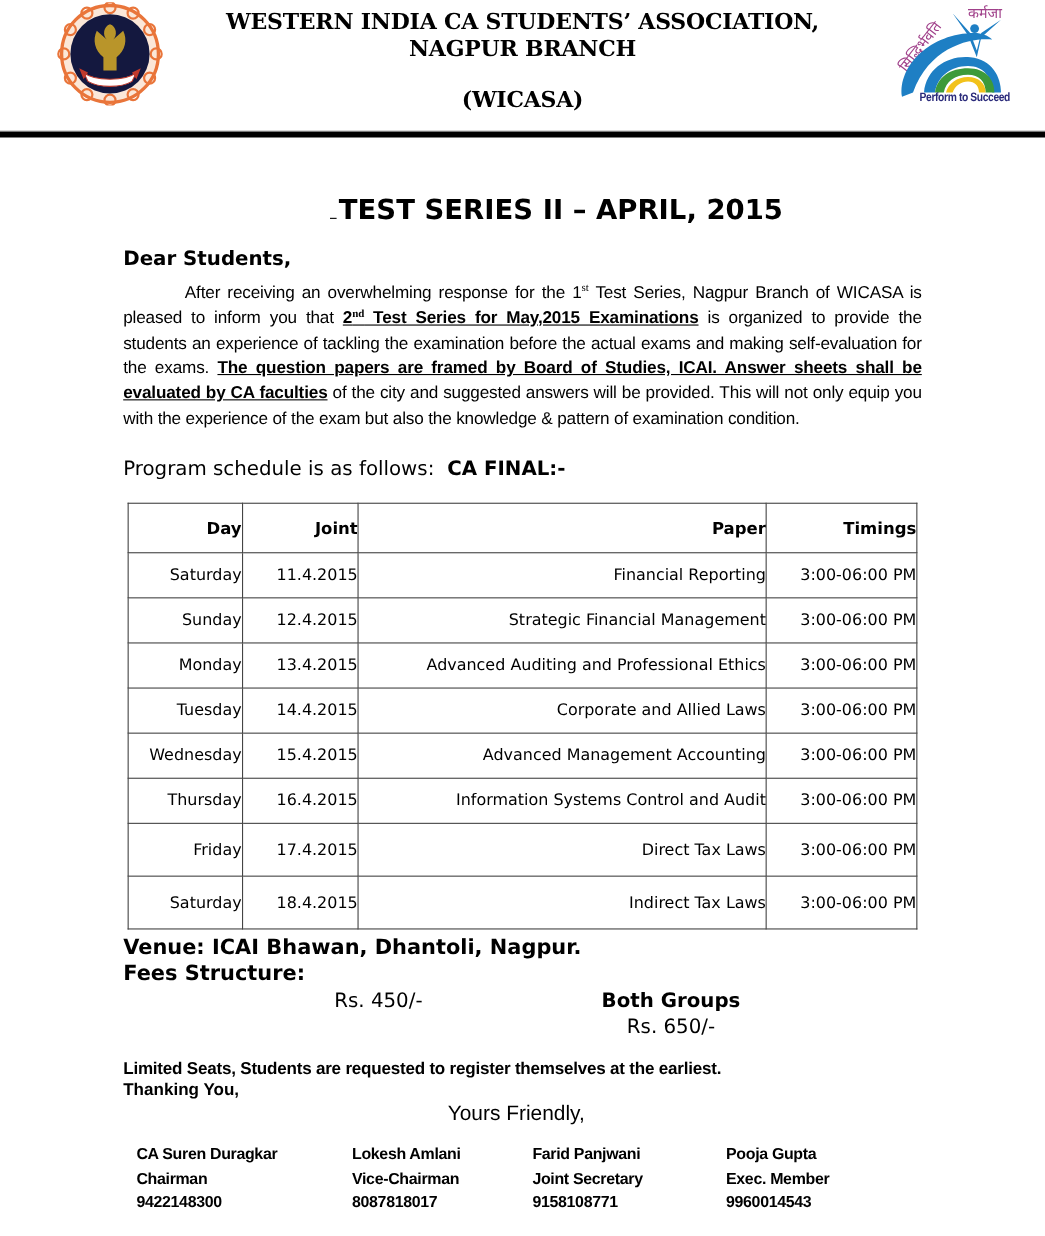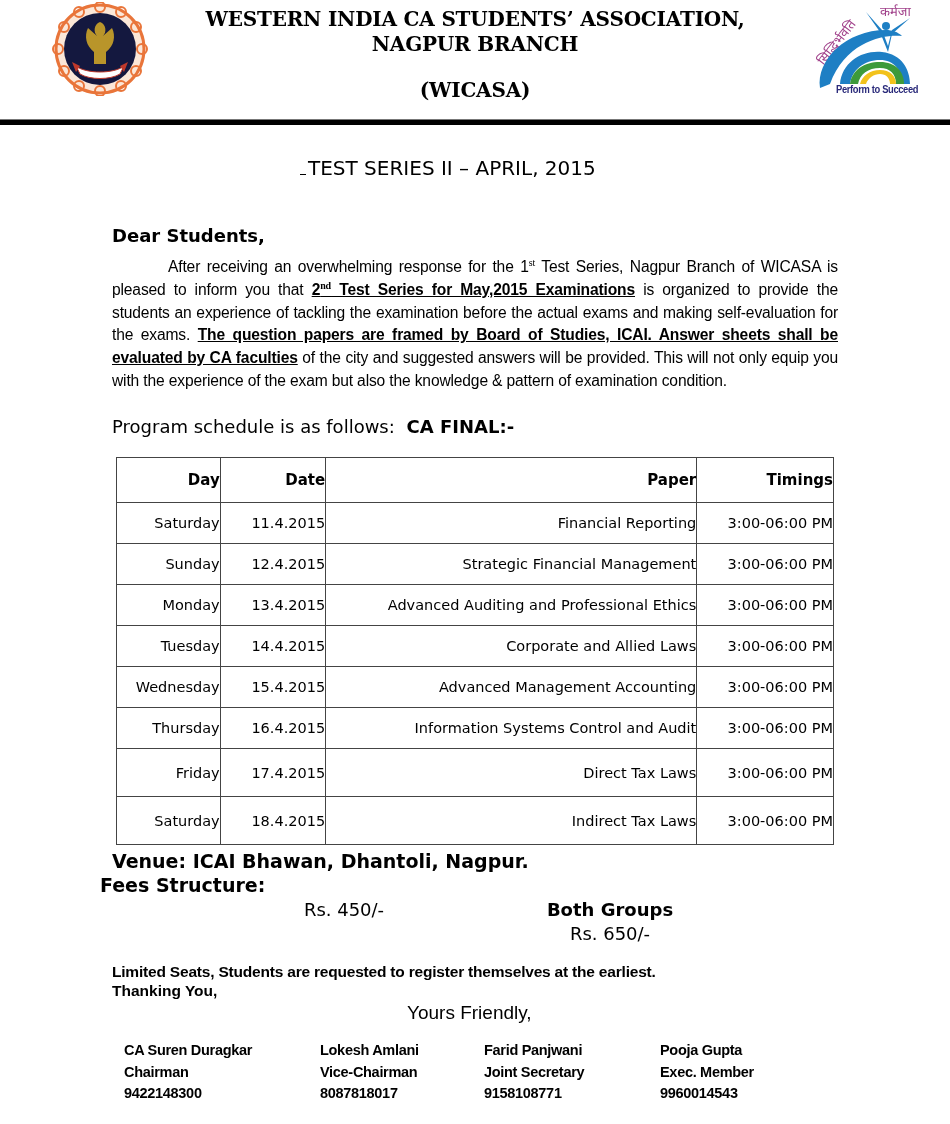--- a/index.html
+++ b/index.html
@@ -10,42 +10,42 @@
   .hdr-title { left: 160px; width: 630px; text-align: center; font-family: "DejaVu Serif", serif; font-weight: bold; font-size: 20px; line-height: 26px; letter-spacing: -0.2px; }
   .hdr-line1 { top: 6px; }
   .hdr-line2 { top: 31px; }
   .hdr-line3 { top: 77px; }
   .hdr-rule { left: 0; top: 119px; width: 950px; height: 5px; background: #000; border-top: 1px solid #777; }
 
   .logo-left { left: 50px; top: 2px; width: 100px; height: 94px; }
   .logo-right { left: 806px; top: 0px; width: 130px; height: 100px; }
   .logo-right .tagline { position: absolute; left: 30px; top: 83px; font-family: "Liberation Sans", sans-serif; font-weight: bold; font-size: 11px; color: #2a2a7a; letter-spacing: -0.4px; transform: scaleX(0.85); transform-origin: left; white-space: nowrap; }
 
-  .doc-title { left: 300px; top: 156px; font-weight: normal; font-size: 20px; white-space: nowrap; }
+  .doc-title { left: 300px; top: 176px; font-weight: bold; font-size: 25px; white-space: nowrap; }
   .doc-title .tick { display: inline-block; width: 6px; border-bottom: 1px solid #000; margin-right: 2px; }
   .greeting { left: 112px; top: 225px; font-weight: bold; font-size: 18px; }
 
   .para { left: 112px; top: 256px; width: 726px; font-family: "Liberation Sans", sans-serif; font-size: 15.6px; line-height: 22.8px; text-align: justify; letter-spacing: -0.15px; }
   .para .indent { display: inline-block; width: 56px; }
   .para b.u { text-decoration: underline; }
   .para sup { font-size: 10px; line-height: 0; font-family: Liberation Serif, serif; }
 
   .program { left: 112px; top: 416px; font-size: 18px; white-space: nowrap; }
   .program b { margin-left: 6px; }
 
   
   table.sched { position: absolute; left: 116px; top: 457px; width: 718px; border-collapse: collapse; font-family: "DejaVu Sans", sans-serif; font-size: 14.5px; }
   table.sched th, table.sched td { border: 1.5px solid #444; text-align: right; padding: 0; }
   table.sched th { height: 44px; font-weight: bold; font-size: 15px; }
   table.sched td { height: 40px; margin-left: 16px; }
   table.sched tr.tall td { height: 47px; }
   .c-day { width: 106px; } .c-date { width: 110px; } .c-paper { width: 419px; } .c-time { width: 148px; }
 
   .venue { left: 112px; top: 850px; font-weight: bold; font-size: 19px; white-space: nowrap; }
-  .fees { left: 100px; top: 874px; font-weight: bold; font-size: 19px; }
+  .fees { left: 112px; top: 874px; font-weight: bold; font-size: 19px; }
   .fee-col { width: 200px; text-align: center; }
   .fee-col .lbl { font-weight: bold; font-size: 18px; line-height: 24px; }
   .fee-col .amt { font-size: 18px; line-height: 24px; }
   .fee-single { left: 244px; top: 898px; }
   .fee-both { left: 510px; top: 898px; }
 
   .limited { left: 112px; top: 963px; font-family: "Liberation Sans", sans-serif; font-weight: bold; font-size: 15.5px; white-space: nowrap; letter-spacing: -0.2px; }
   .thanking { left: 112px; top: 982px; font-family: "Liberation Sans", sans-serif; font-weight: bold; font-size: 15.5px; }
   .yours { left: 407px; top: 1002px; font-family: "Liberation Sans", sans-serif; font-size: 19px; }
 
@@ -104,21 +104,21 @@
 <div class="abs greeting">Dear Students,</div>
 
 <div class="abs para"><span class="indent"></span><span>After receiving an overwhelming response for the 1</span><sup>st</sup><span> Test Series, Nagpur Branch of WICASA is pleased to inform you that </span><b class="u"><span>2</span><sup>nd</sup><span> Test Series for May,2015 Examinations</span></b><span> is organized to provide the students an experience of tackling the examination before the actual exams and making self-evaluation for the exams. </span><b class="u">The question papers are framed by Board of Studies, ICAI. Answer sheets shall be evaluated by CA faculties</b><span> of the city and suggested answers will be provided. This will not only equip you with the experience of the exam but also the knowledge &amp; pattern of examination condition.</span></div>
 
 <div class="abs program"><span>Program schedule is as follows:</span> <b>CA FINAL:-</b></div>
 
 <table class="sched">
   <thead>
     <tr>
       <th class="c-day">Day</th>
-      <th class="c-date">Date</th>
+      <th class="c-date">Joint</th>
       <th class="c-paper">Paper</th>
       <th class="c-time">Timings</th>
     </tr>
   </thead>
   <tbody>
     <tr>
         <td>Saturday</td>
         <td>11.4.2015</td>
         <td>Financial Reporting</td>
         <td>3:00-06:00 PM</td>

